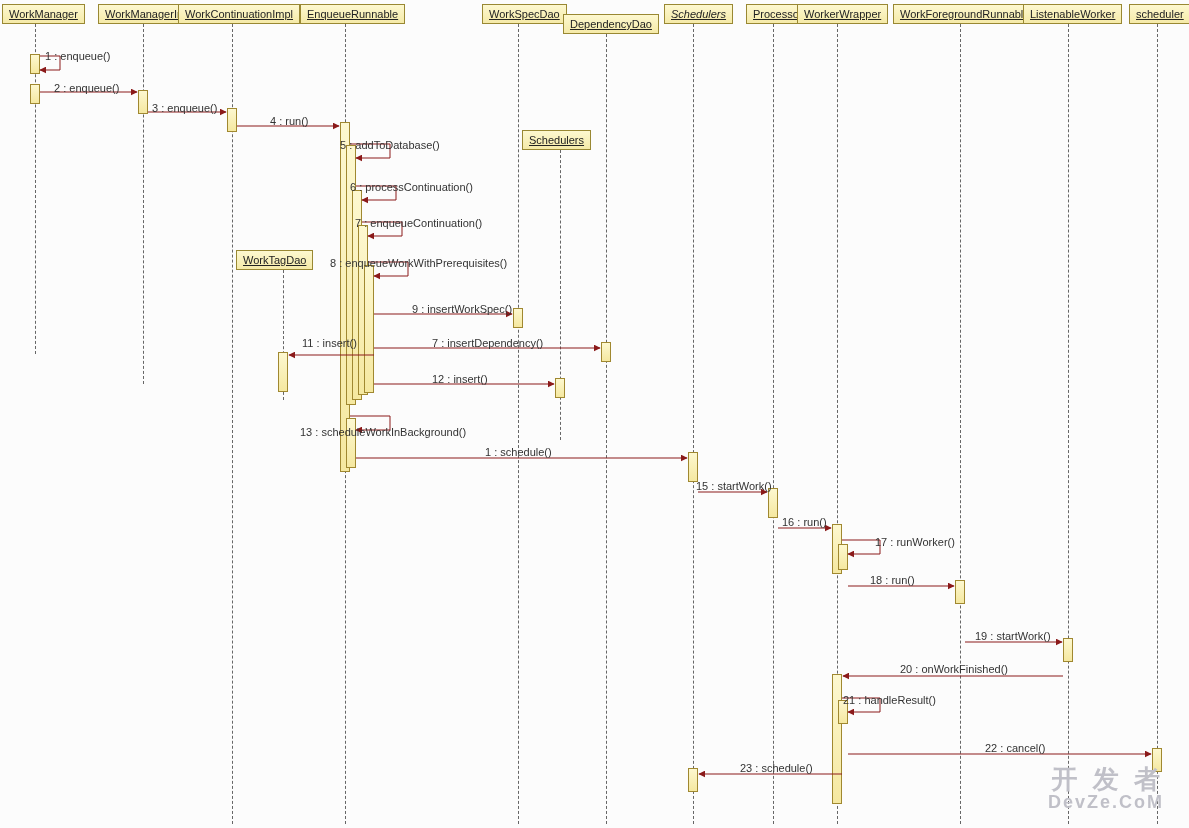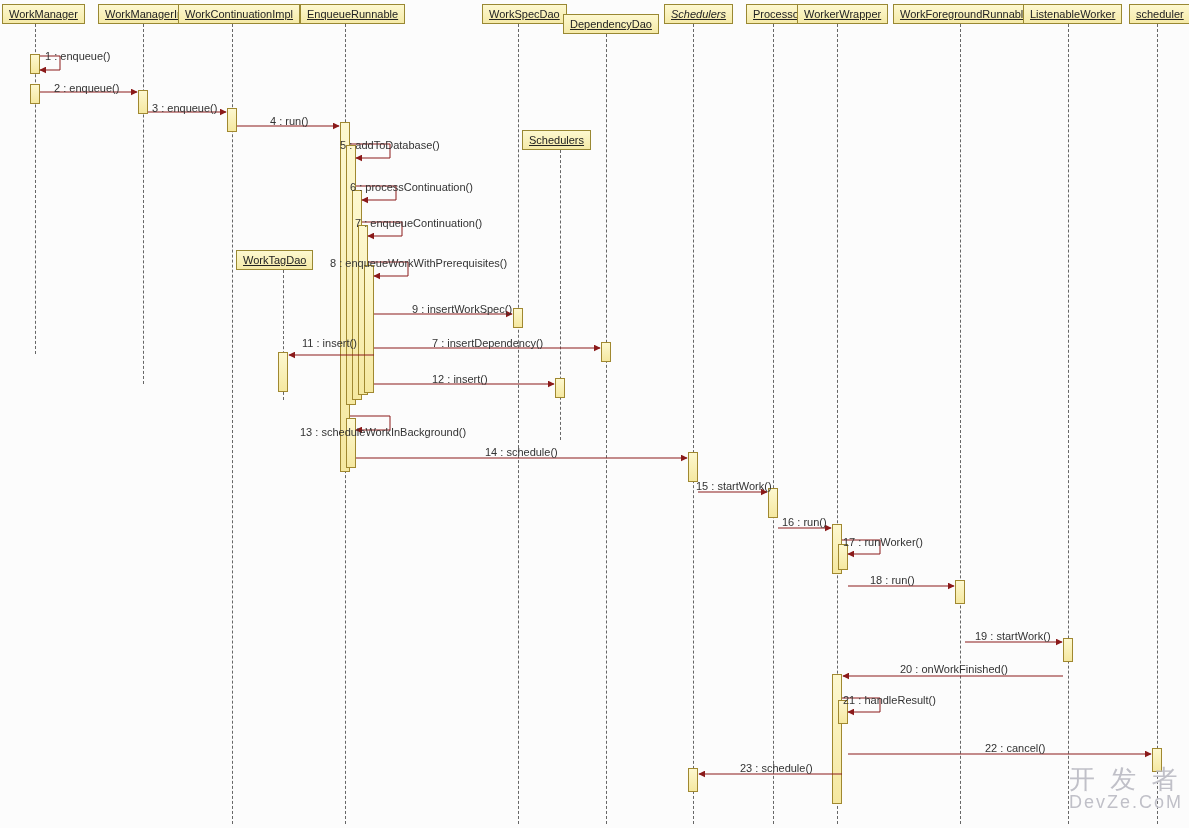--- a/index.html
+++ b/index.html
@@ -34,28 +34,29 @@
     box-sizing: border-box;
   }
   .msg-label {
     position: absolute;
     font-size: 11px;
     color: #333;
     white-space: nowrap;
   }
   .watermark {
     position: absolute;
-    right: 6px;
+    right: 25px;
     bottom: 15px;
     font-size: 26px;
     font-family: "Microsoft YaHei", sans-serif;
     color: #c0c0c8;
     letter-spacing: 4px;
-    text-align: left;
+    text-align: right;
     line-height: 1.1;
+    font-weight: bold;
   }
   svg.arrows {
     position: absolute;
     left:0; top:0;
     width: 1189px;
     height: 828px;
     pointer-events: none;
   }
 </style>
 </head>
@@ -176,24 +177,24 @@
 <div class="msg-label" style="left:270px; top:115px;">4 : run()</div>
 <div class="msg-label" style="left:340px; top:139px;">5 : addToDatabase()</div>
 <div class="msg-label" style="left:350px; top:181px;">6 : processContinuation()</div>
 <div class="msg-label" style="left:355px; top:217px;">7 : enqueueContinuation()</div>
 <div class="msg-label" style="left:330px; top:257px;">8 : enqueueWorkWithPrerequisites()</div>
 <div class="msg-label" style="left:412px; top:303px;">9 : insertWorkSpec()</div>
 <div class="msg-label" style="left:432px; top:337px;">7 : insertDependency()</div>
 <div class="msg-label" style="left:302px; top:337px;">11 : insert()</div>
 <div class="msg-label" style="left:432px; top:373px;">12 : insert()</div>
 <div class="msg-label" style="left:292px; top:426px;margin-left:8px;">13 : scheduleWorkInBackground()</div>
-<div class="msg-label" style="left:485px; top:446px;">14 : schedule()</div>
+<div class="msg-label" style="left:485px; top:446px;">1 : schedule()</div>
 <div class="msg-label" style="left:696px; top:480px;">15 : startWork()</div>
 <div class="msg-label" style="left:782px; top:516px;">16 : run()</div>
-<div class="msg-label" style="left:843px; top:536px;">17 : runWorker()</div>
+<div class="msg-label" style="left:843px; top:536px;padding-left:32px;">17 : runWorker()</div>
 <div class="msg-label" style="left:870px; top:574px;">18 : run()</div>
 <div class="msg-label" style="left:975px; top:630px;">19 : startWork()</div>
 <div class="msg-label" style="left:900px; top:663px;">20 : onWorkFinished()</div>
 <div class="msg-label" style="left:843px; top:694px;">21 : handleResult()</div>
 <div class="msg-label" style="left:985px; top:742px;">22 : cancel()</div>
 <div class="msg-label" style="left:740px; top:762px;">23 : schedule()</div>
 
 <div class="watermark">
   <div>开 发 者</div>
   <div style="font-size:18px; letter-spacing:2px;">DevZe.CoM</div>

